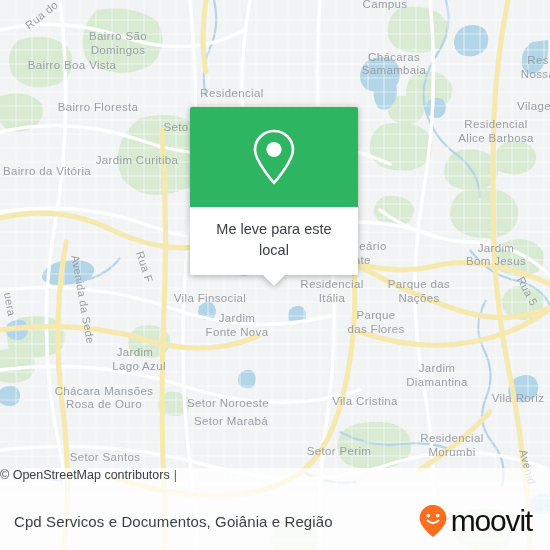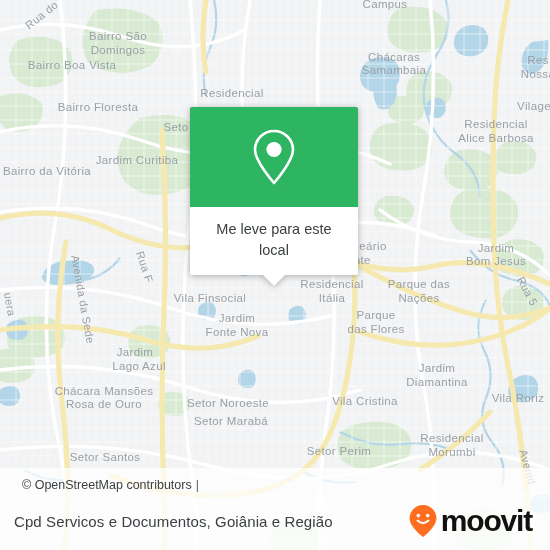--- a/index.html
+++ b/index.html
@@ -43,38 +43,38 @@
     bottom:-11px;width:0;height:0;
     border-left:11px solid transparent;
     border-right:11px solid transparent;
     border-top:11px solid #fff;
   }
 
   
   #attribution{
     position:absolute;left:0;right:0;top:468px;height:24px;
     background:rgba(255,255,255,.72);
-    display:flex;align-items:flex-end;
-    padding-left:22px;
+    display:flex;align-items:flex-start;
+    padding-left:0;
     font-size:12.5px;color:#3c4043;
     white-space:nowrap;
   }
   #attribution .sep{margin:0 4px;color:#5f6368;}
 
   
   #footer{
     position:absolute;left:0;right:0;bottom:0;height:58px;
     background:rgba(255,255,255,.80);
     display:flex;align-items:center;justify-content:space-between;
     padding:0 18px 0 14px;box-sizing:border-box;gap:40px;
   }
   #footer-title{font-size:15px;color:#3c4043;letter-spacing:.1px;}
   #brand{display:flex;align-items:center;gap:3px;}
   #brand-name{
-    font-size:30px;font-weight:bold;color:#111;
+    font-size:30px;font-weight:normal;color:#111;
     letter-spacing:-1.2px;line-height:1;
   }
 </style>
 </head>
 <body>
 
 <div id="app">
 
   <div id="map">
     <svg width="550" height="550" viewBox="0 0 550 550">

